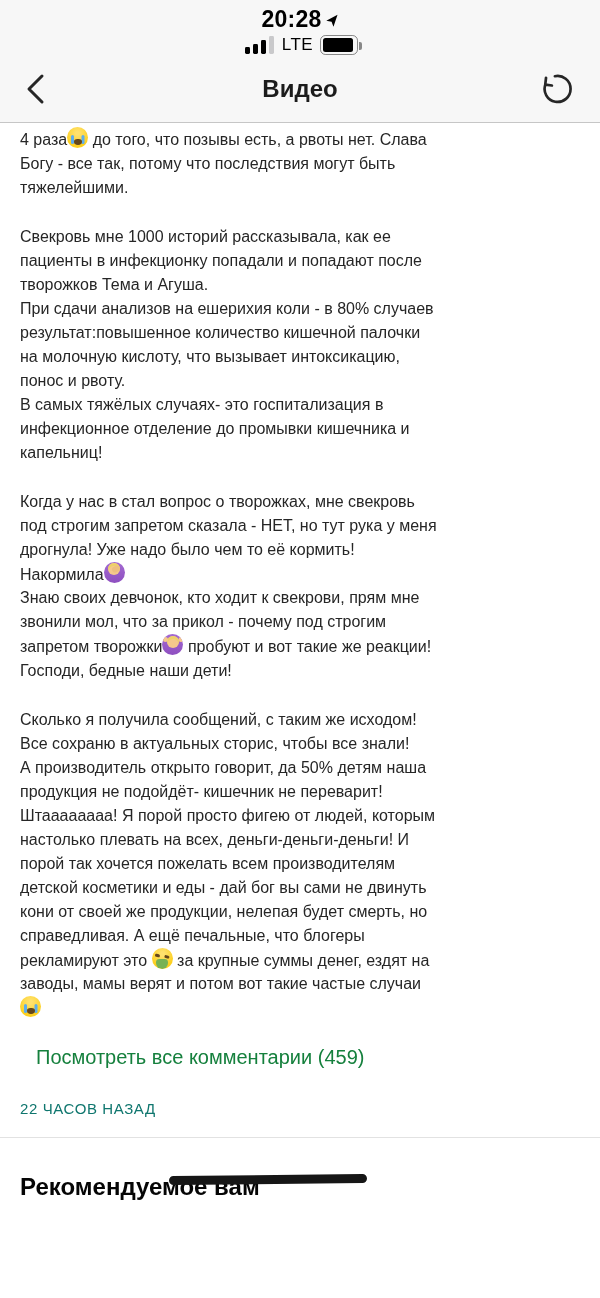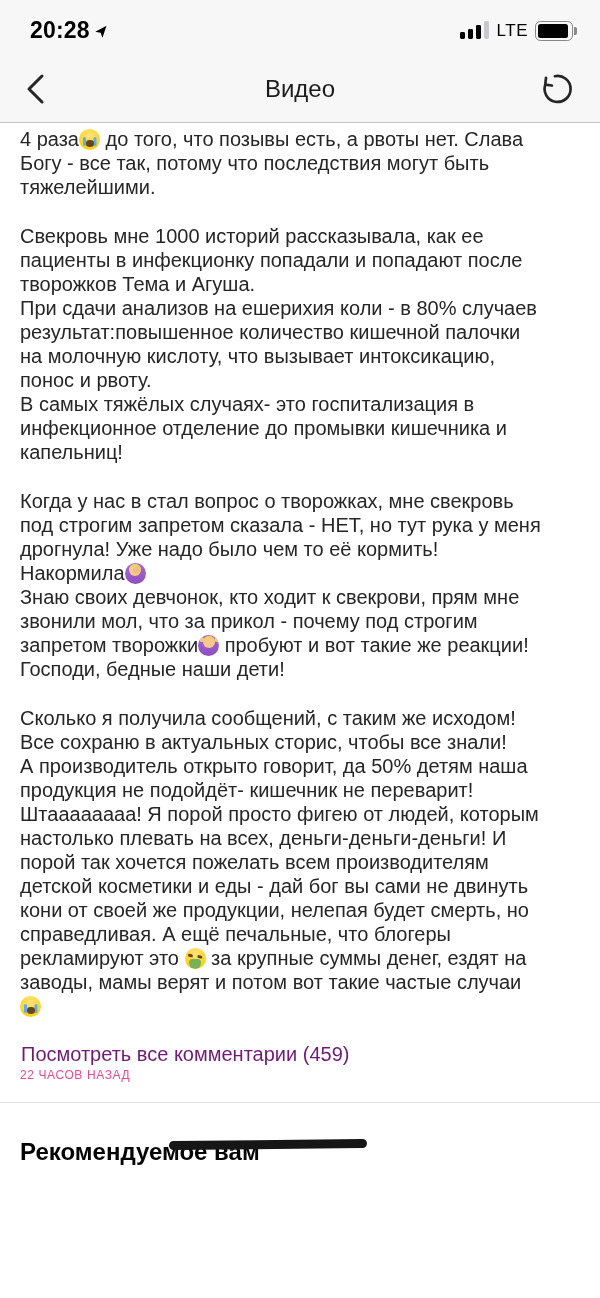--- a/index.html
+++ b/index.html
@@ -6,62 +6,62 @@
   body{
     width:600px;height:1298px;overflow:hidden;position:relative;
     background:#ffffff;
     font-family:"Liberation Sans","DejaVu Sans",sans-serif;
     -webkit-font-smoothing:antialiased;
   }
   
   .status-bar{
     height:55px;background:#f7f7f7;
     display:flex;align-items:center;justify-content:space-between;
-    padding:6px 27px 0 30px;box-sizing:border-box;
+    padding:6px 27px 0 30px;box-sizing:border-box;flex-direction:column;
   }
   .sb-left{display:flex;align-items:center;gap:5px;}
   .sb-time{font-size:23px;font-weight:700;color:#000;letter-spacing:.2px;}
   .sb-right{display:flex;align-items:center;gap:7px;}
   .sb-lte{font-size:17px;color:#000;letter-spacing:.5px;}
   .battery{position:relative;width:38px;height:20px;border:1.5px solid rgba(0,0,0,.45);border-radius:5.5px;box-sizing:border-box;}
   .battery-fill{position:absolute;left:2px;top:2px;bottom:2px;width:82%;background:#000;border-radius:2.5px;}
   .battery-nub{position:absolute;right:-5px;top:5.5px;width:3px;height:8px;background:rgba(0,0,0,.45);border-radius:0 2px 2px 0;}
   
   .nav-bar{
     position:relative;height:68px;background:#f7f7f7;
     border-bottom:1px solid #c6c6c6;box-sizing:border-box;
   }
   .nav-title{
     position:absolute;left:0;right:0;top:50%;transform:translateY(-50%);
-    text-align:center;font-size:24px;font-weight:400;color:#1c1c1c;
+    text-align:center;font-size:24px;font-weight:700;color:#1c1c1c;
   }
   .nav-back{position:absolute;left:20px;top:50%;transform:translateY(-50%);background:none;border:none;padding:4px;cursor:pointer;}
   .nav-replay{position:absolute;right:26px;top:50%;transform:translateY(-50%);background:none;border:none;padding:2px;cursor:pointer;}
   
   .content{background:#fff;padding:4px 20px 0;}
   .cap{
-    margin:0 0 25px;font-size:20px;line-height:24px;color:#262626;
+    margin:0 0 25px;font-size:16px;line-height:24px;color:#262626;
     white-space:pre;overflow:hidden;
   }
   
   .emoji{display:inline-block;width:21px;height:21px;border-radius:50%;position:relative;vertical-align:-3.5px;overflow:hidden;}
   .loudly-crying-face{background:radial-gradient(circle at 50% 30%,#ffe16e 10%,#fdd020 70%);}
   .loudly-crying-face::before{content:"";position:absolute;left:3.5px;top:8px;width:3.5px;height:9px;background:#5dadec;border-radius:2px;box-shadow:10.5px 0 0 #5dadec;}
   .loudly-crying-face::after{content:"";position:absolute;left:6.5px;top:11.5px;width:8px;height:6.5px;background:#65471b;border-radius:45% 45% 50% 50%;}
   .face-vomiting{background:radial-gradient(circle at 50% 28%,#ffe16e 10%,#fdd020 65%);}
   .face-vomiting::before{content:"";position:absolute;left:3.5px;top:6.5px;width:4.5px;height:2.6px;background:#65471b;border-radius:2px;transform:rotate(14deg);box-shadow:9.5px -1px 0 #65471b;}
   .face-vomiting::after{content:"";position:absolute;left:4.5px;top:11.5px;width:12px;height:10px;background:#77b255;border-radius:4px 4px 7px 7px;}
   .woman-facepalming,.woman-shrugging{background:linear-gradient(180deg,#a46ad1 0%,#8e4fc0 100%);}
   .woman-facepalming::before,.woman-shrugging::before{content:"";position:absolute;left:4.5px;top:1.5px;width:12px;height:12px;border-radius:50%;background:#f5c98c;box-shadow:inset 0 3px 0 #edd06a;}
   .woman-facepalming::after{content:"";position:absolute;left:8.5px;top:4.5px;width:8px;height:6px;border-radius:3px;background:#eec07f;transform:rotate(-24deg);}
   .woman-shrugging::after{content:"";position:absolute;left:.5px;top:2.5px;width:5px;height:5px;border-radius:50%;background:#f5c98c;box-shadow:15.5px 0 0 #f5c98c;}
   
-  .view-comments{display:block;margin:6px 1px 0;background:none;border:none;padding:0;text-align:left;
-    font-family:inherit;font-size:20px;color:#701a75;cursor:pointer;}
-  .timestamp{margin-top:2px;font-size:12px;color:#ec4899;letter-spacing:.6px;}
+  .view-comments{display:block;margin:6px 16px 0;background:none;border:none;padding:0;text-align:left;
+    font-family:inherit;font-size:20px;color:#15803d;cursor:pointer;}
+  .timestamp{margin-top:31px;font-size:15px;color:#0f766e;letter-spacing:.6px;}
   .section-divider{margin-top:20px;border:none;border-top:1px solid #e2e2e2;height:0;}
   
   .recommended{position:relative;padding:27px 20px 0;background:#fff;}
   .recommended-title{margin:0;font-size:24px;font-weight:700;color:#050505;}
   .marker-bar{position:absolute;left:169px;top:29px;width:198px;height:9px;background:#161616;border-radius:5px;transform:rotate(-.6deg);}
   .icon-svg{display:block;}
 </style>
 </head>
 <body>
 

